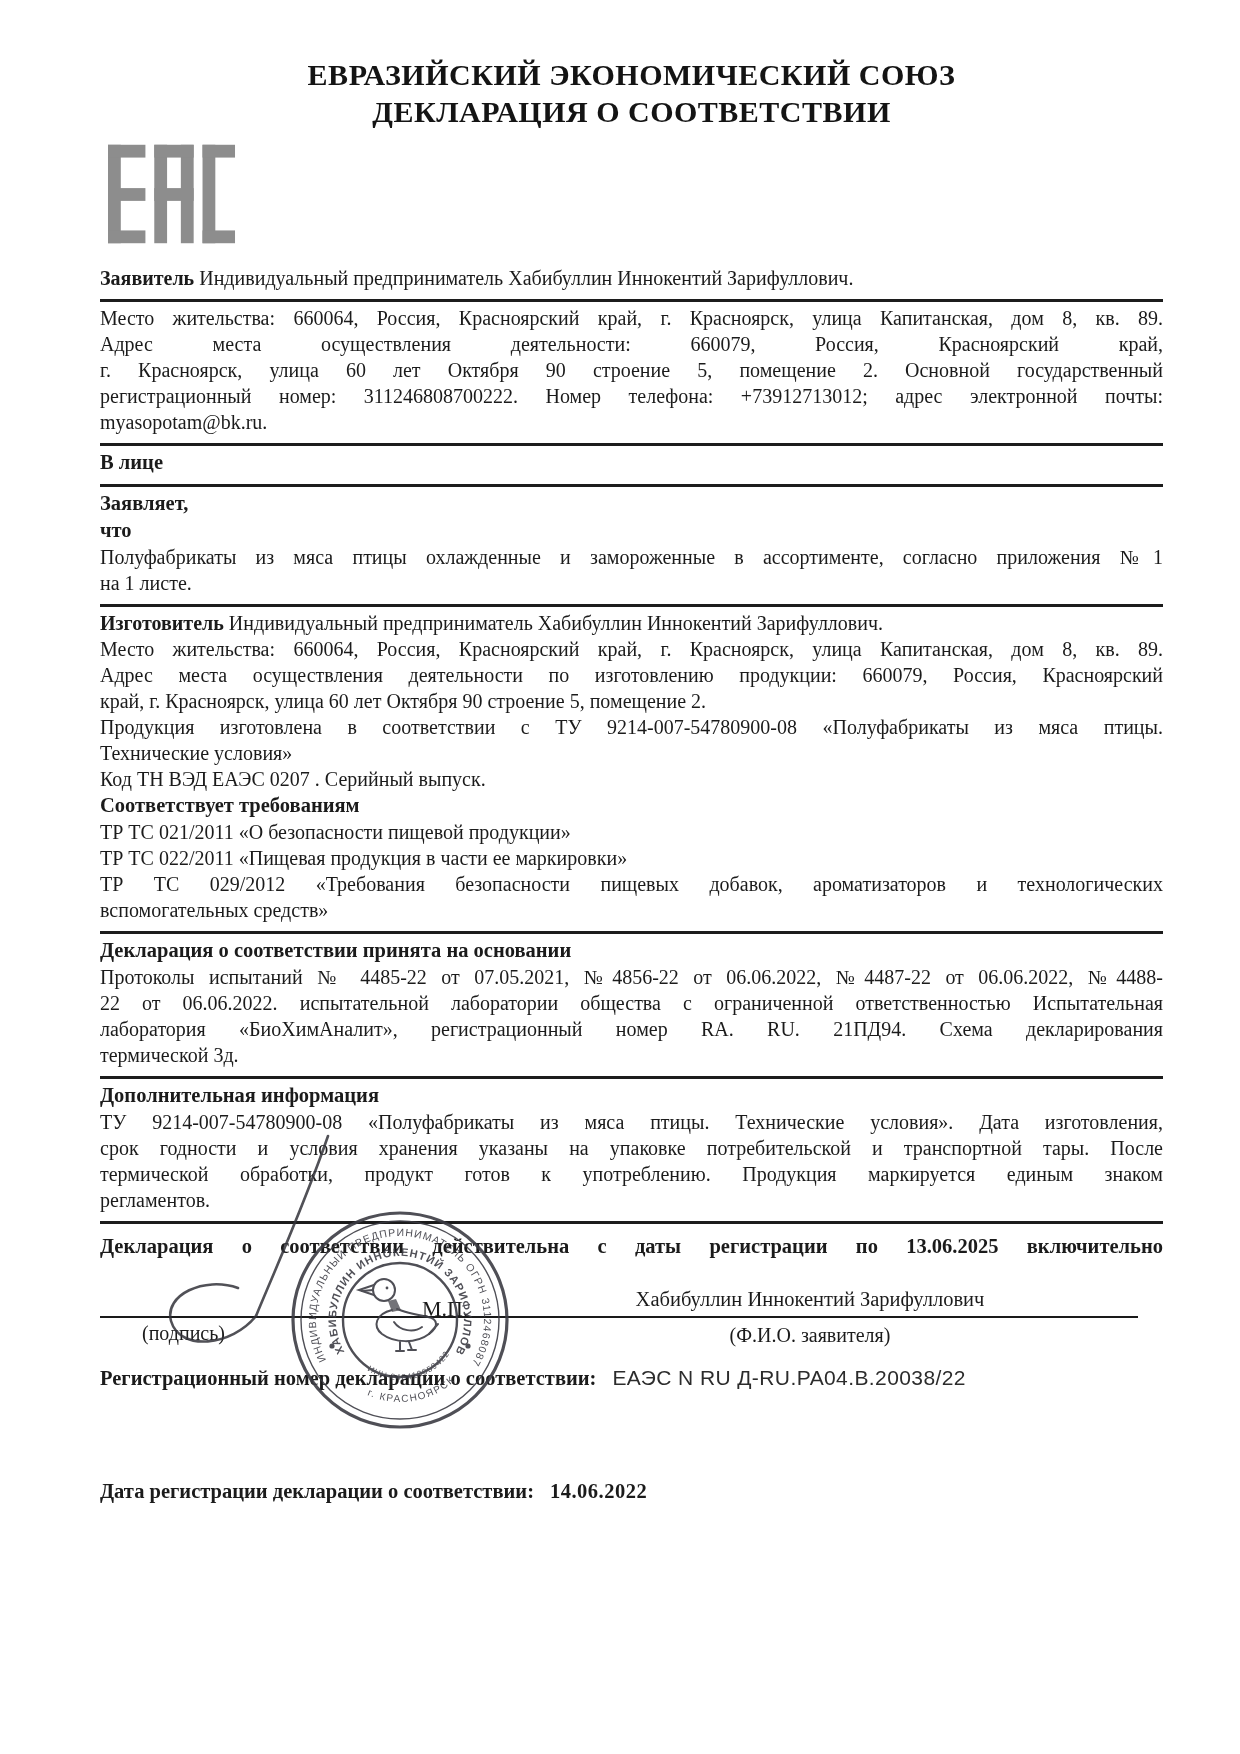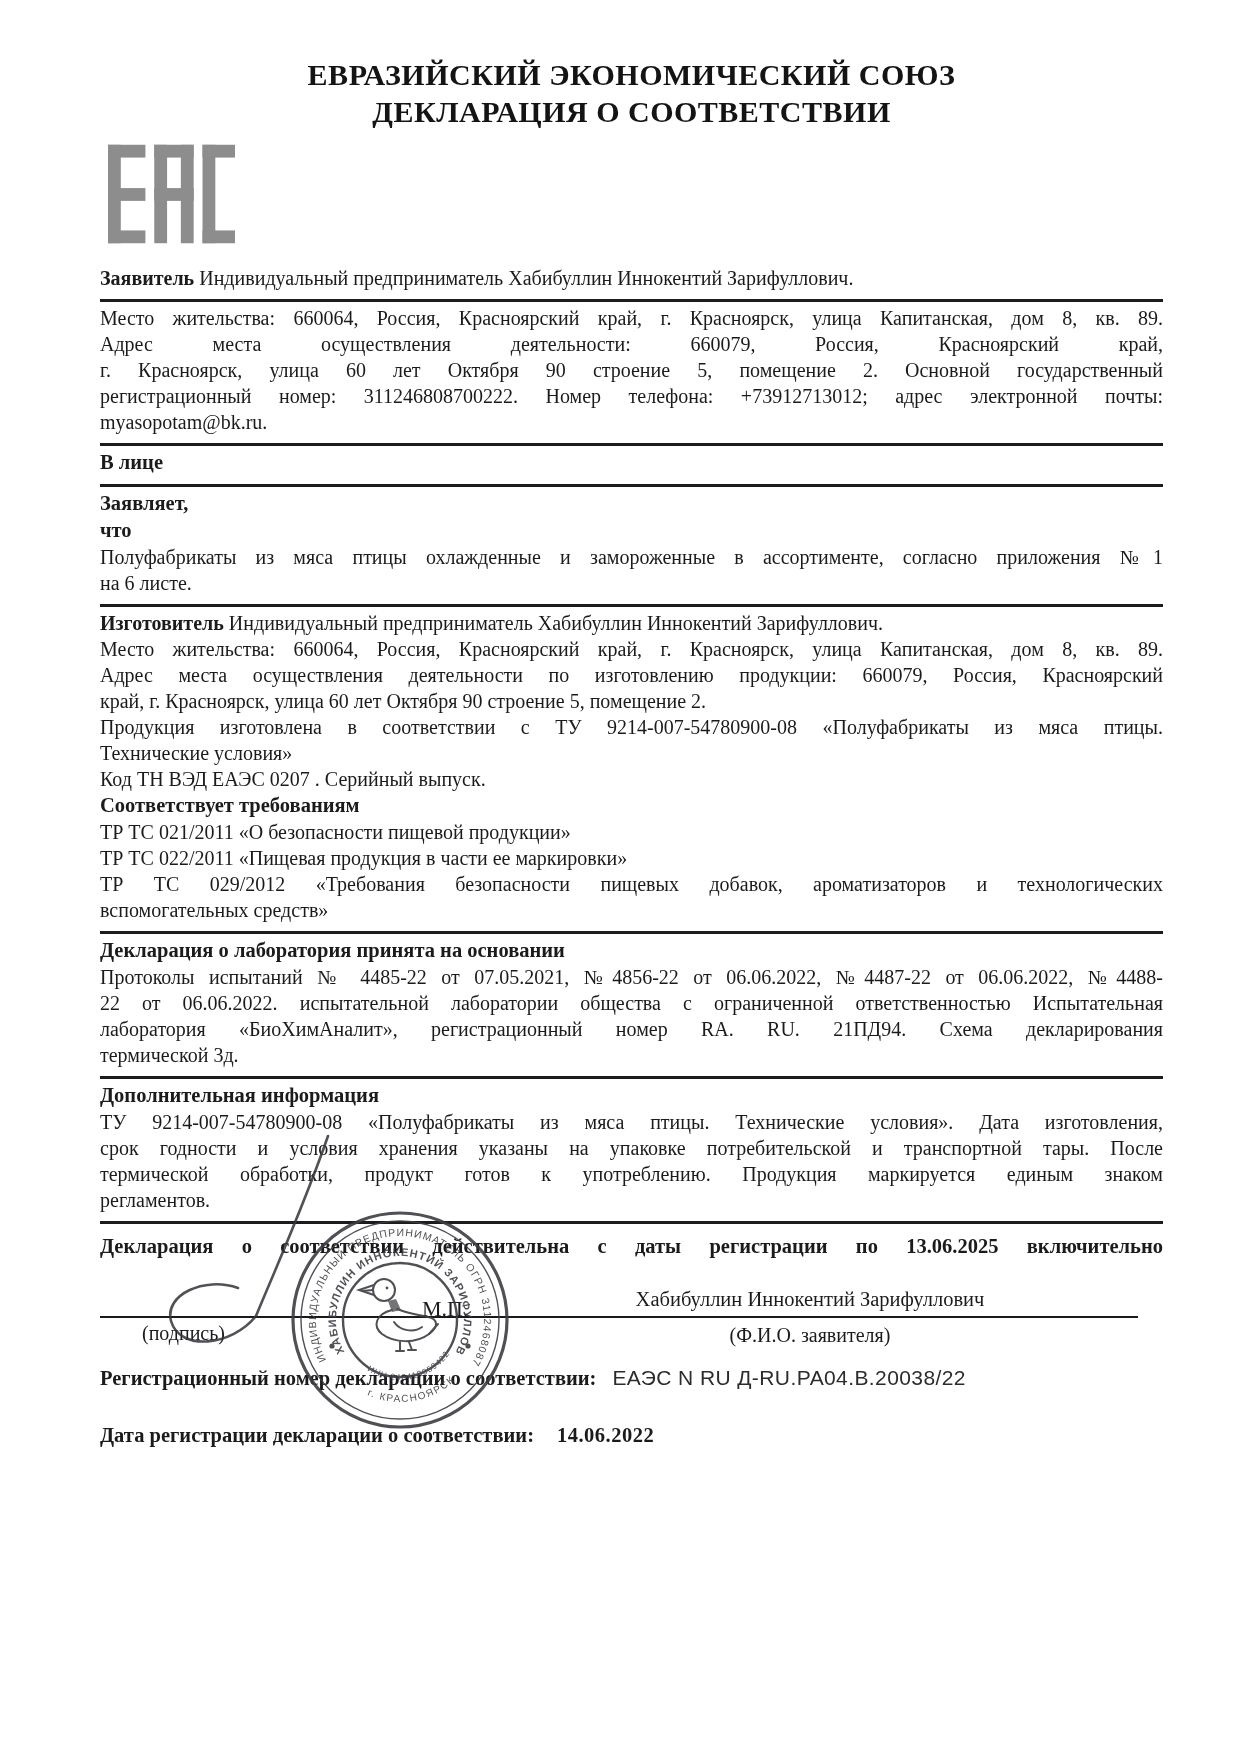--- a/index.html
+++ b/index.html
@@ -20,21 +20,21 @@
   
   .abs{position:absolute;}
   .sig-line{left:100px;width:1038px;top:1316px;border-top:2.5px solid #1a1a1a;}
   .fio-name{left:570px;width:480px;top:1288px;text-align:center;font-size:20.5px;}
   .podpis{left:142px;top:1322px;font-size:20px;}
   .fio-cap{left:570px;width:480px;top:1324px;text-align:center;font-size:20px;}
   .mp{left:422px;top:1296px;font-size:22px;z-index:1;}
   .reg-row{left:100px;top:1366px;display:flex;gap:16px;align-items:baseline;z-index:2;}
   .reg-label{font-weight:bold;font-size:20.5px;}
   .reg-value{font-family:"Liberation Sans",sans-serif;font-size:21px;letter-spacing:.4px;color:#2c2c2c;}
-  .date-row{left:100px;top:1424px;display:flex;gap:23px;align-items:center;}
+  .date-row{left:100px;top:1480px;display:flex;gap:16px;align-items:center;}
   .date-label{font-weight:bold;font-size:20.5px;}
   .date-value{font-weight:bold;font-size:20.5px;letter-spacing:.5px;}
   .stamp-svg{left:276px;top:1196px;z-index:5;pointer-events:none;opacity:.9;}
   .sign-svg{left:148px;top:1118px;z-index:6;pointer-events:none;opacity:.85;}
   svg text{font-family:"Liberation Sans",sans-serif;}
 </style>
 </head>
 <body>
 
 <div class="page">
@@ -87,21 +87,21 @@
       <div class="row">
         <div class="sec-h">В лице</div>
       </div>
 
       <div class="row">
         <div class="sec-h flexrow">
           <span>Заявляет,</span>
           <span>что</span>
         </div>
         <div class="t j">Полуфабрикаты из мяса птицы охлажденные и замороженные в ассортименте, согласно приложения №1</div>
-        <div class="t">на 6 листе.</div>
+        <div class="t">на 1 листе.</div>
       </div>
 
       <div class="row">
         <div class="t">
           <span class="b">Изготовитель</span>
           <span>Индивидуальный предприниматель Хабибуллин Иннокентий Зарифуллович.</span>
         </div>
         <div class="t j">Место жительства: 660064, Россия, Красноярский край, г. Красноярск, улица Капитанская, дом 8, кв. 89.</div>
         <div class="t j">Адрес места осуществления деятельности по изготовлению продукции: 660079, Россия, Красноярский</div>
         <div class="t">край, г. Красноярск, улица 60 лет Октября 90 строение 5, помещение 2.</div>
@@ -109,21 +109,21 @@
         <div class="t">Технические условия»</div>
         <div class="t">Код ТН ВЭД ЕАЭС 0207 . Серийный выпуск.</div>
         <div class="sec-h">Соответствует требованиям</div>
         <div class="t">ТР ТС 021/2011 «О безопасности пищевой продукции»</div>
         <div class="t">ТР ТС 022/2011 «Пищевая продукция в части ее маркировки»</div>
         <div class="t j">ТР ТС 029/2012 «Требования безопасности пищевых добавок, ароматизаторов и технологических</div>
         <div class="t">вспомогательных средств»</div>
       </div>
 
       <div class="row">
-        <div class="sec-h">Декларация о лаборатория принята на основании</div>
+        <div class="sec-h">Декларация о соответствии принята на основании</div>
         <div class="t j">Протоколы испытаний № 4485-22 от 07.05.2021, №4856-22 от 06.06.2022, №4487-22 от 06.06.2022, №4488-</div>
         <div class="t j">22 от 06.06.2022. испытательной лаборатории общества с ограниченной ответственностью Испытательная</div>
         <div class="t j">лаборатория «БиоХимАналит», регистрационный номер RA. RU. 21ПД94. Схема декларирования</div>
         <div class="t">термической 3д.</div>
       </div>
 
       <div class="row">
         <div class="sec-h">Дополнительная информация</div>
         <div class="t j">ТУ 9214-007-54780900-08 «Полуфабрикаты из мяса птицы. Технические условия». Дата изготовления,</div>
         <div class="t j">срок годности и условия хранения указаны на упаковке потребительской и транспортной тары. После</div>

